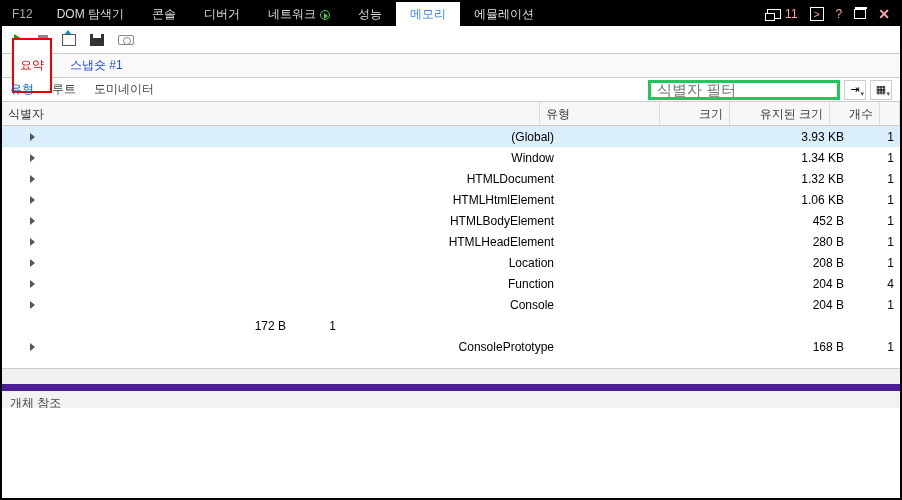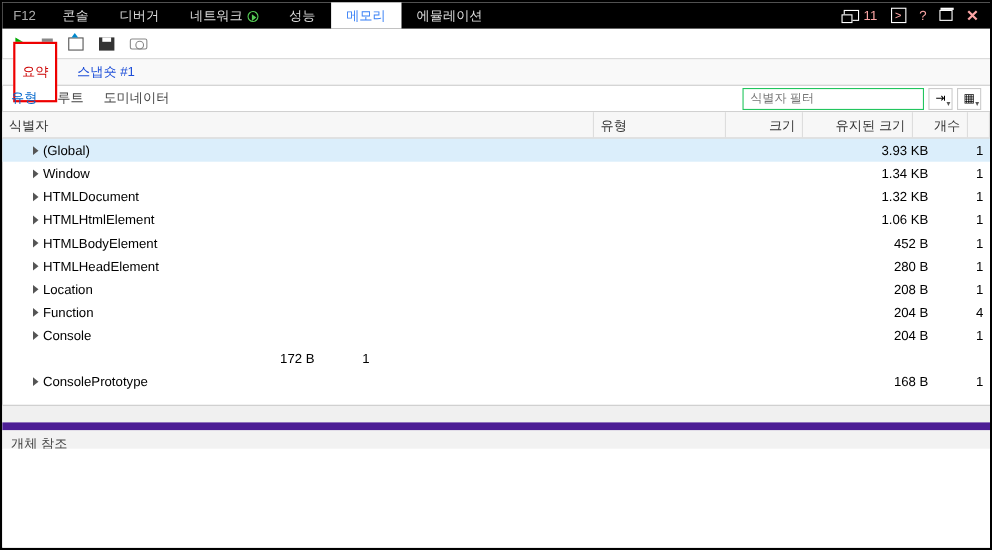--- a/index.html
+++ b/index.html
@@ -30,53 +30,54 @@
 .tb-camera { width:16px; height:10px; border:1.5px solid #888; border-radius:2px; position:relative; }
 .tb-camera::after { content:""; position:absolute; left:4px; top:1px; width:6px; height:6px; border:1.5px solid #888; border-radius:50%; }
 .subtabs { height:24px; border-bottom:1px solid #ccc; display:flex; align-items:center; padding:0 10px; gap:18px; background:#f9f9f9; }
 .summary { color:#c00; border:2px solid #e00; padding:17px 6px; background:#fff; }
 .snapshot { color:#1d4ed8; }
 .filterbar { height:24px; border-bottom:1px solid #ccc; display:flex; align-items:center; padding:0 8px; }
 .filtertabs { display:flex; gap:18px; }
 .filtertabs .ftab { color:#444; cursor:pointer; }
 .filtertabs .ftab.active { color:#06c; }
 .filterbar .spacer { flex:1; }
-.filterinput { border:1px solid #22c55e; padding:2px 6px; width:165px; font-size:11px; height:20px; }
+.filterinput { border:3px solid #22c55e; padding:2px 6px; width:192px; font-size:15px; height:20px; }
 .iconbtn { width:22px; height:20px; border:1px solid #ccc; background:#fff; margin-left:4px; display:flex; align-items:center; justify-content:center; font-size:11px; position:relative; }
 .iconbtn .drop { position:absolute; right:1px; bottom:1px; font-size:7px; color:#555; }
 .gridwrap { flex:1; display:flex; flex-direction:column; min-height:0; }
 .header { display:flex; height:24px; border-bottom:1px solid #ccc; background:#f7f7f7; }
 .header .col { border-right:1px solid #ddd; padding:4px 6px; color:#333; }
 .col-id { flex:1; padding-left:40px; }
 .col-type { width:120px; }
 .col-size { width:70px; text-align:right; }
 .col-ret { width:100px; text-align:right; }
 .col-count { width:50px; text-align:right; }
 .col-scroll { width:20px; }
 .rows { flex:1; overflow-y:scroll; overflow-x:auto; }
 .row { display:flex; height:21px; align-items:center; border-bottom:0; }
 .row.sel { background:#dbeefb; }
 .row .cell { padding:0 6px; }
-.c-id { flex:1; display:flex; align-items:center; gap:4px; }
+.c-id { flex:1; display:flex; align-items:center; gap:4px;justify-content:space-between; }
 .tri { width:0; height:0; border-left:5px solid #555; border-top:4px solid transparent; border-bottom:4px solid transparent; margin-left:22px; }
 .c-type { width:120px; }
 .c-size { width:70px; text-align:right; }
 .c-ret { width:100px; text-align:right; }
 .c-count { width:50px; text-align:right; padding-right:10px; }
 .refs { border-top:7px solid #4c1d95; background:#f2f2f2; padding:4px 8px; height:24px; color:#444; }
 .bottom { flex:0 0 90px; background:#fff; }
 .hscroll { height:16px; background:#f0f0f0; border-top:1px solid #ccc; }
 </style>
 </head>
 <body>
 
 <div class="root">
 
   <div class="menubar">
     <span class="f12">F12</span>
+    <span class="tab">DOM 탐색기</span>
     <span class="tab">콘솔</span>
     <span class="tab">디버거</span>
     <span class="tab"><span>네트워크</span><span class="play-circle"></span></span>
     <span class="tab">성능</span>
     <span class="tab active">메모리</span>
     <span class="tab">에뮬레이션</span>
     <span class="menuspacer"></span>
     <div class="menuright">
       <div class="count">
         <span class="devicon"></span>

